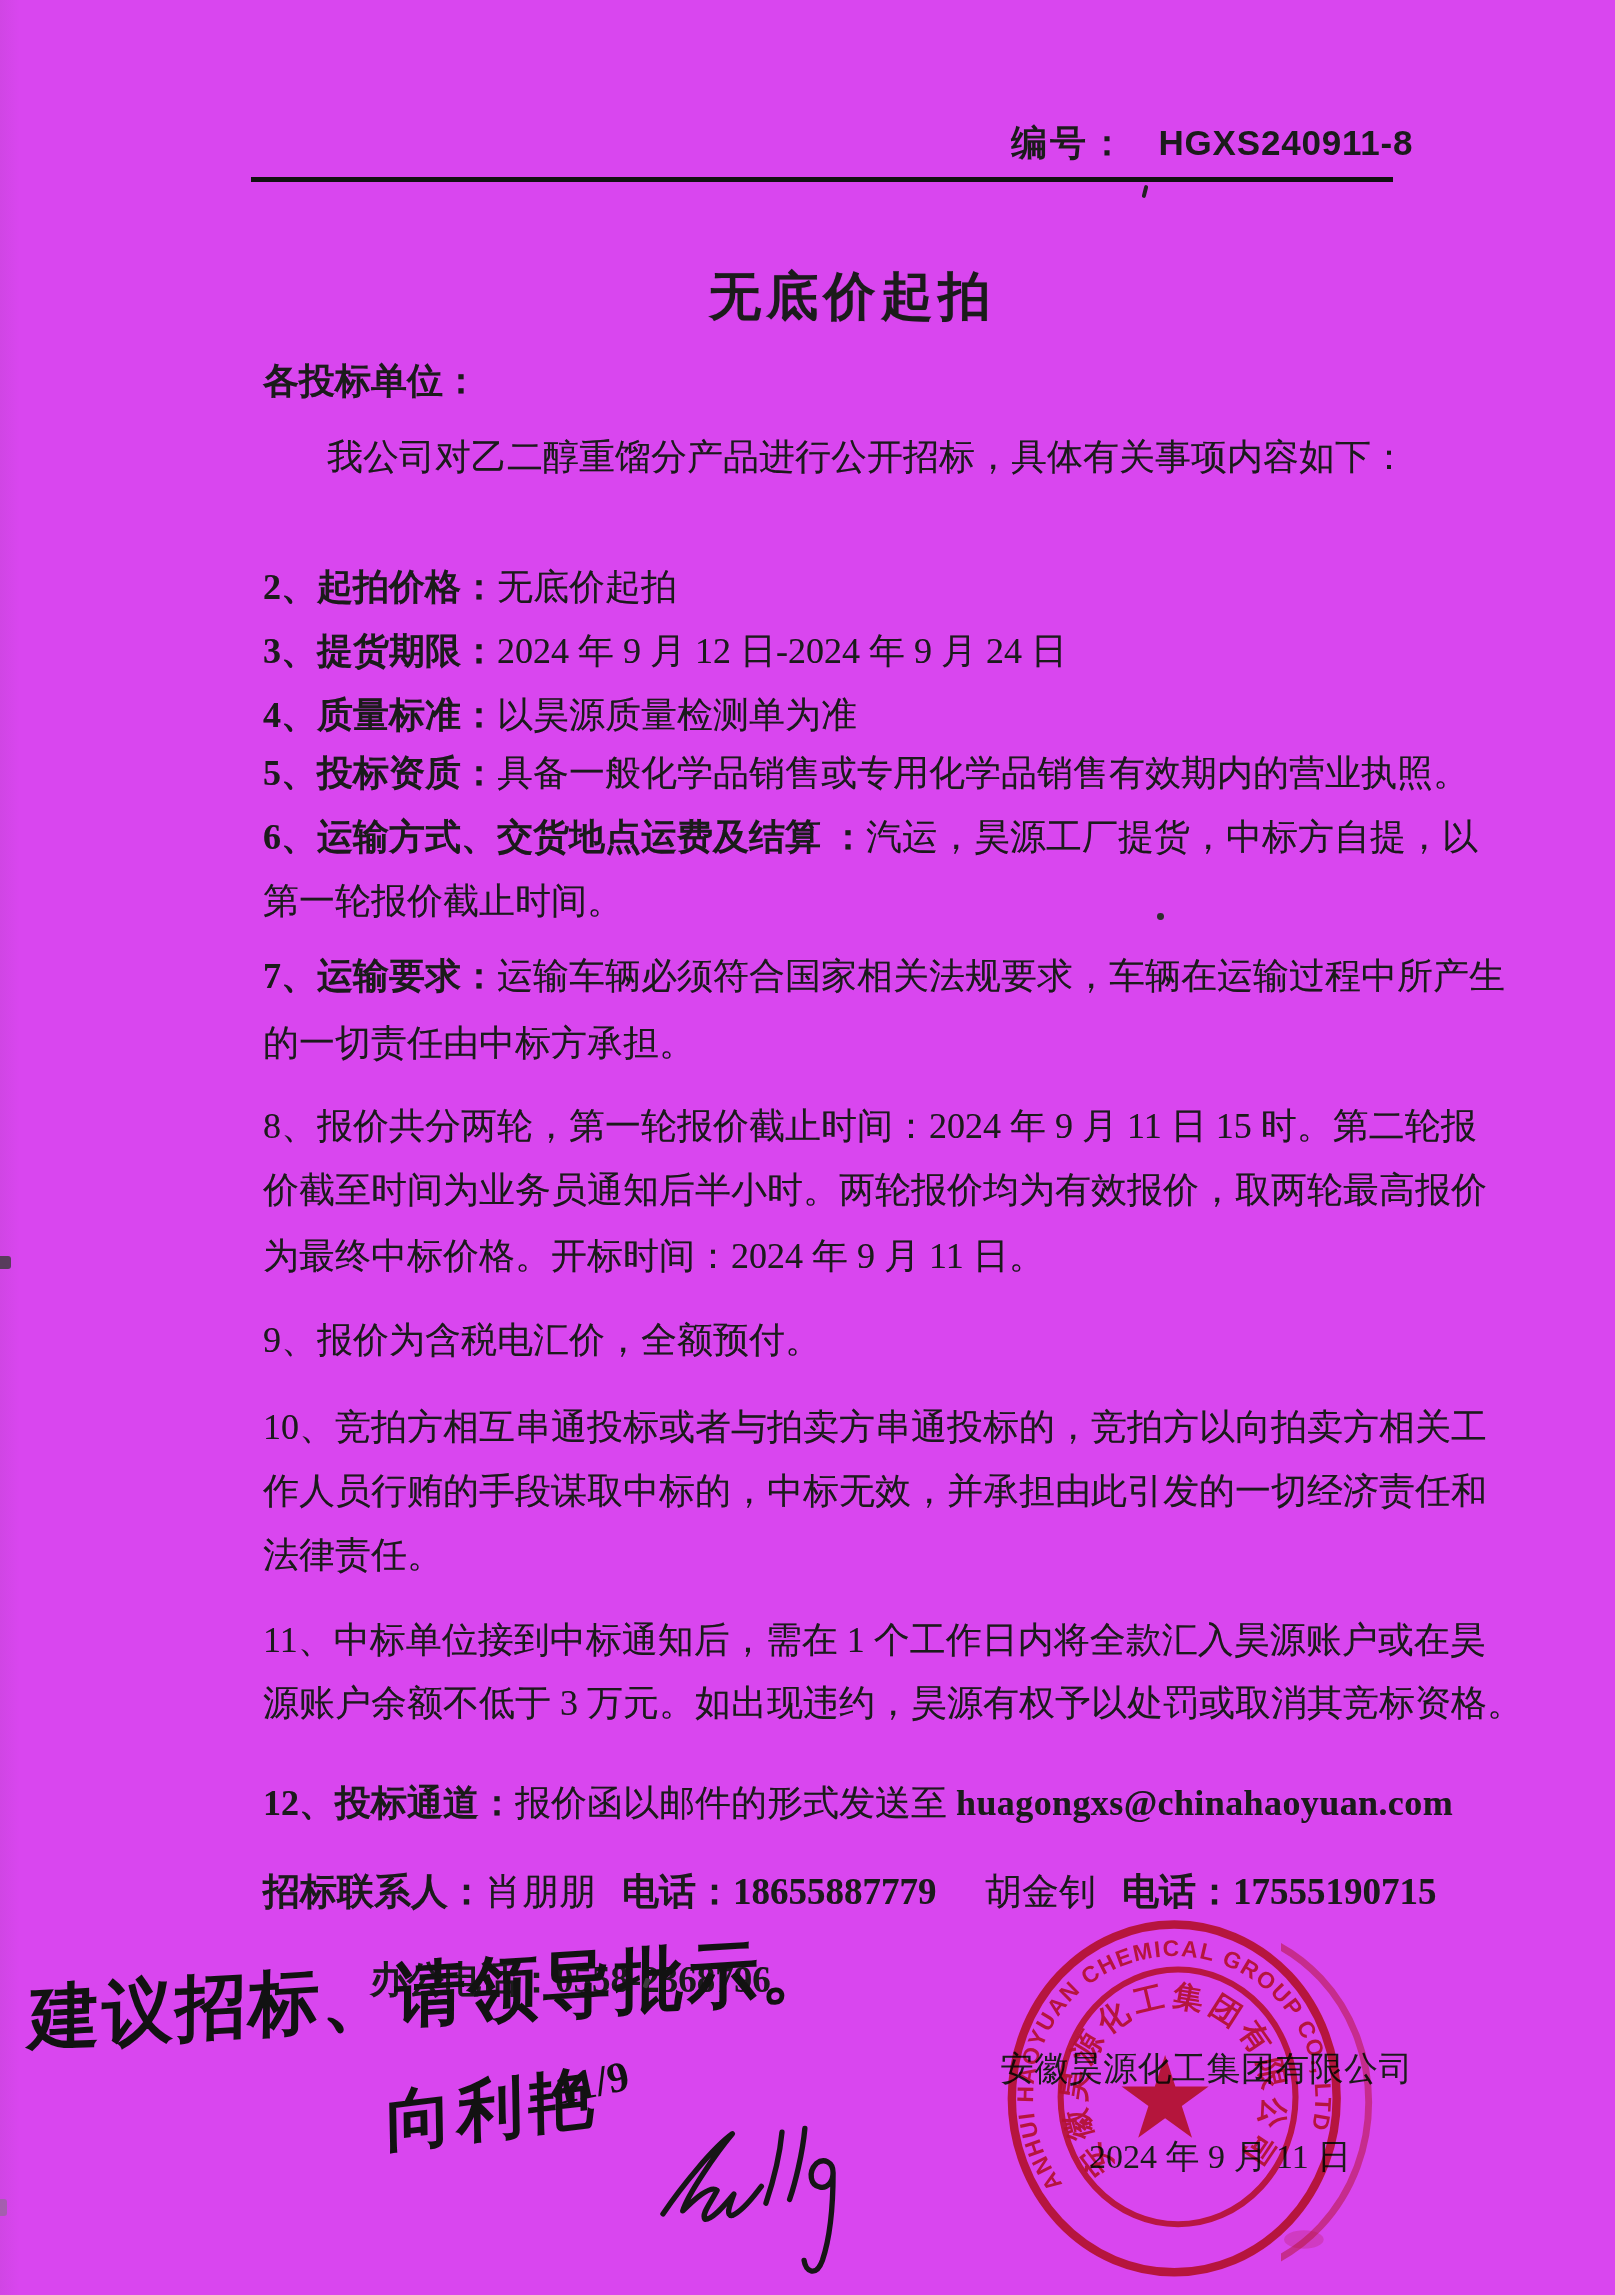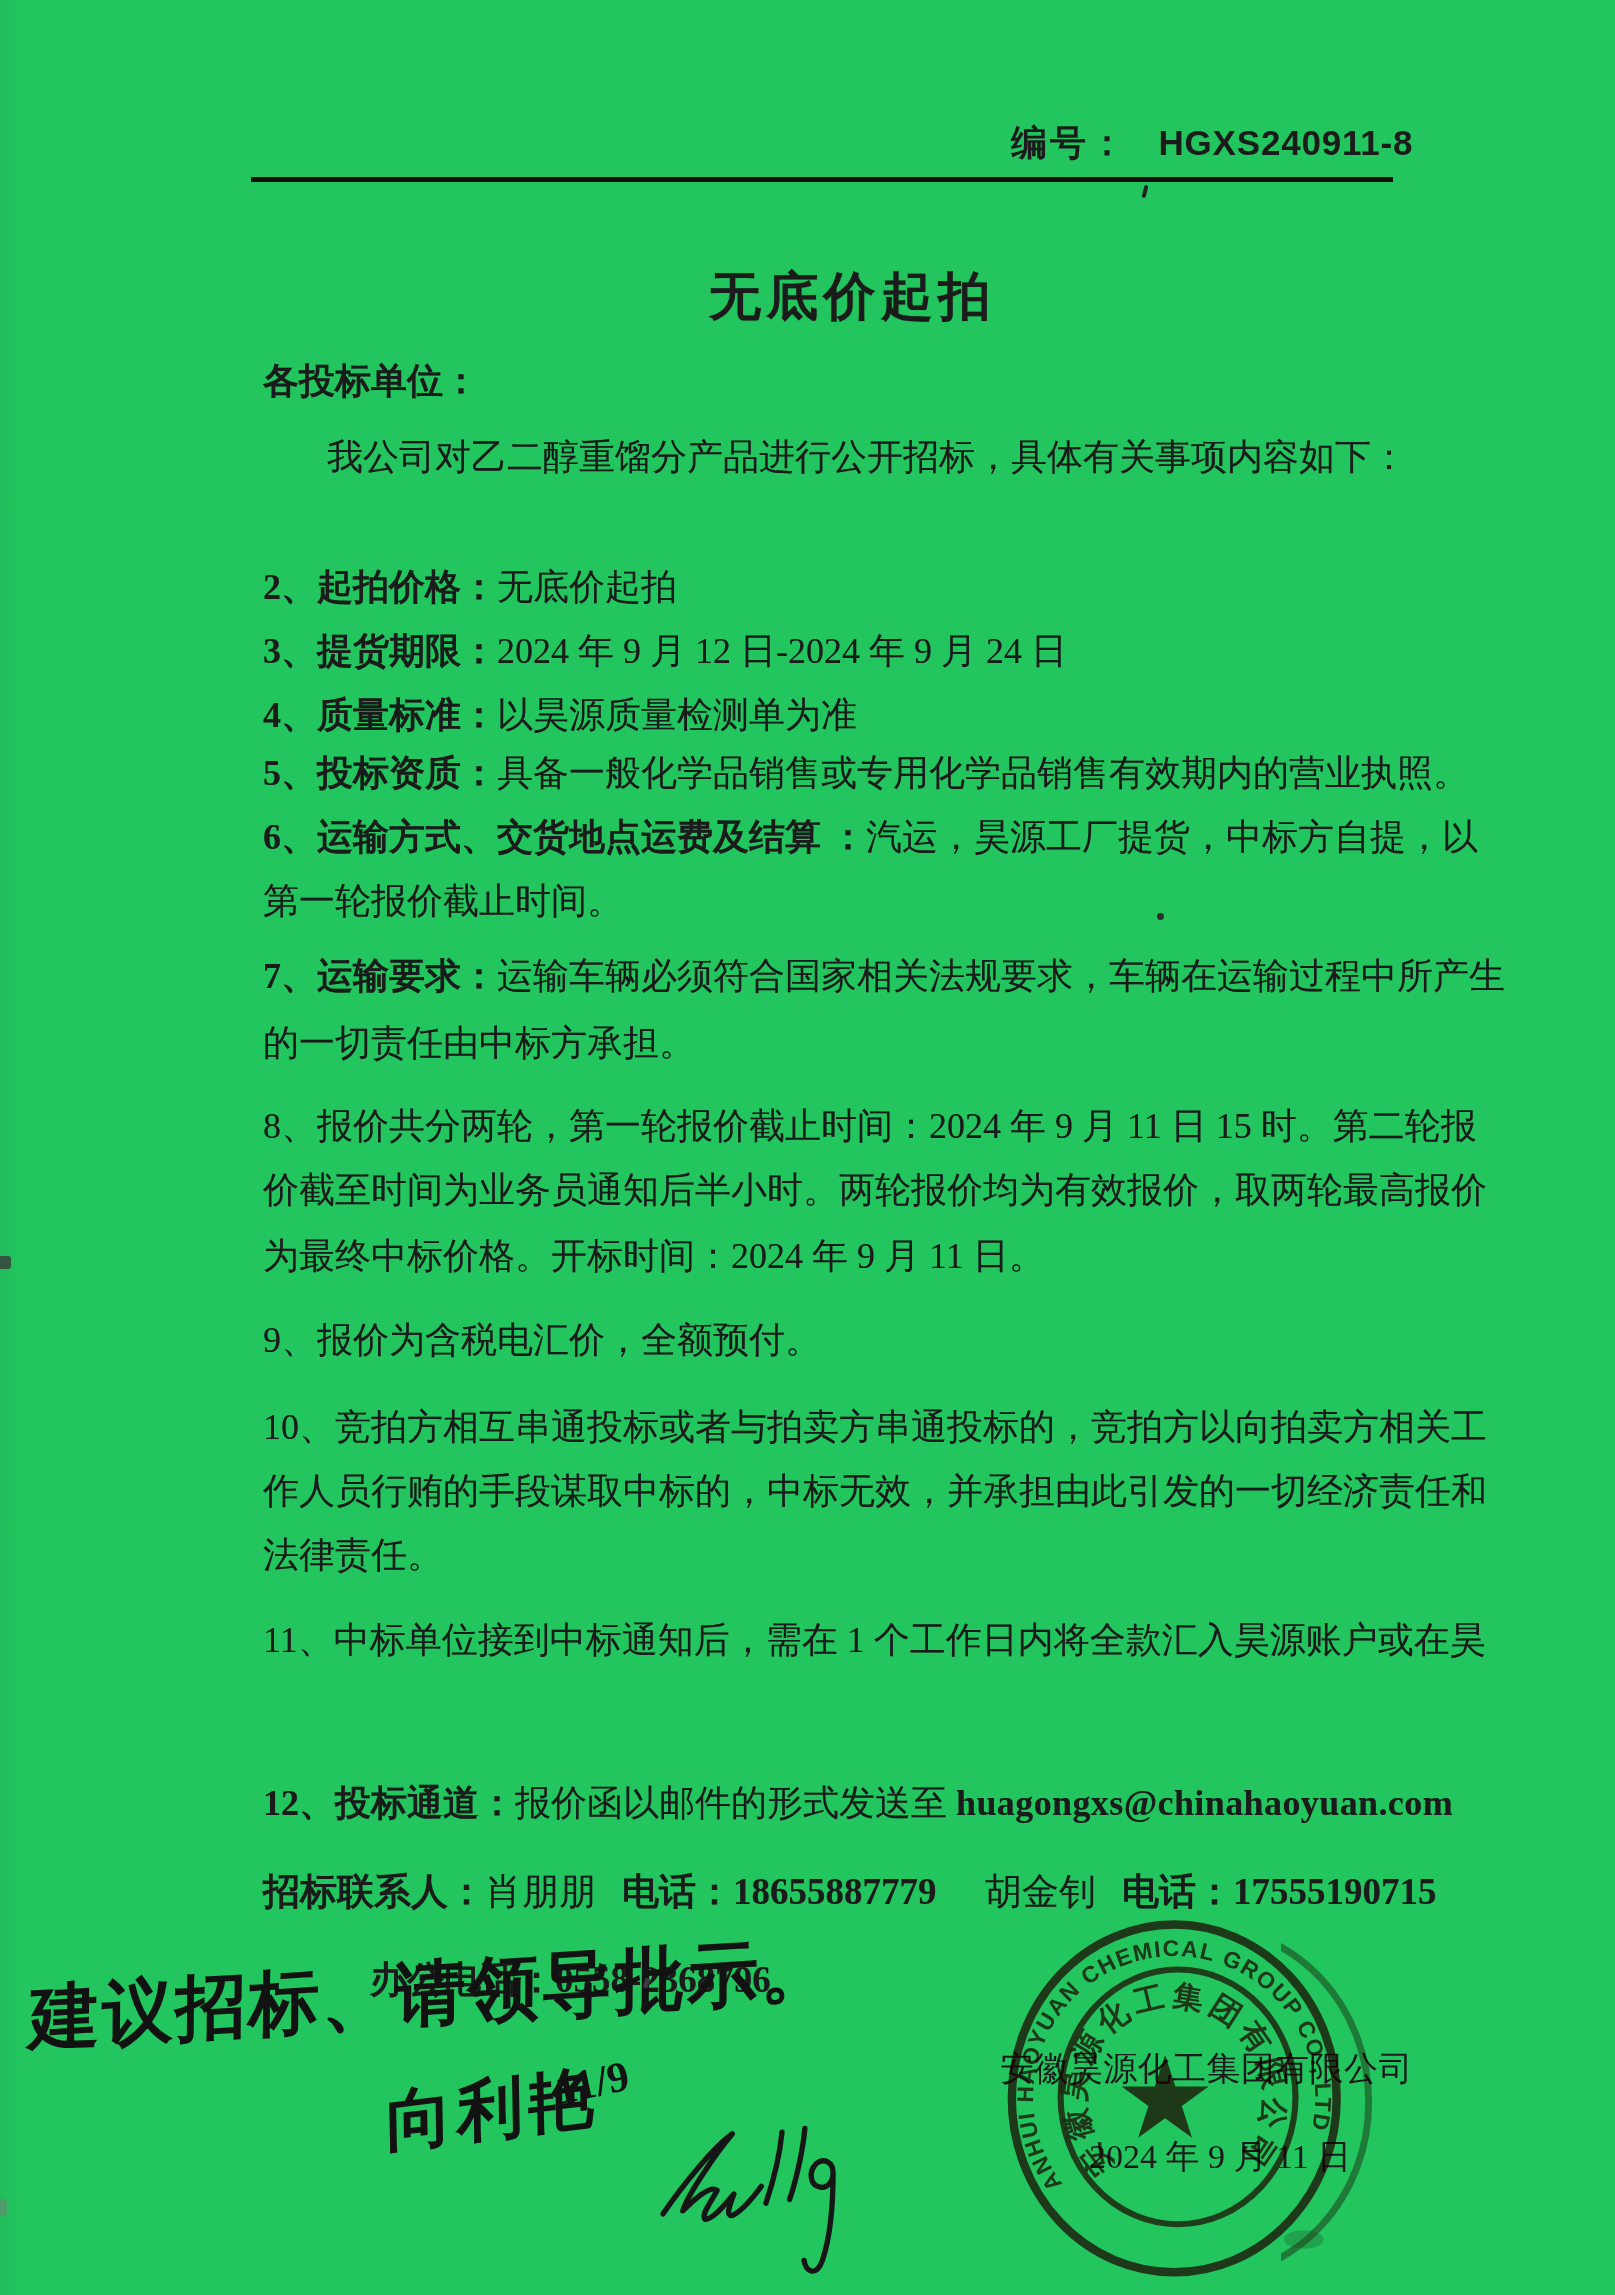--- a/index.html
+++ b/index.html
@@ -1,18 +1,18 @@
 <!DOCTYPE html>
 <html style="font-size:12.2px"><head>
 <meta charset="utf-8">
 <style>
   html,body{margin:0;padding:0;background:#e8e8e8;}
   #page{
     position:relative;width:1616px;height:2295px;margin:0 auto;
-    background:#22c55e;overflow:hidden;
+    background:#d946ef;overflow:hidden;
     font-family:"Liberation Serif","DejaVu Serif",serif;
     color:#1b1b1b;
   }
   .abs{position:absolute;}
   
   #docnum{position:absolute;left:1011px;top:120px;height:46px;line-height:46px;white-space:nowrap;}
   #docnum .lbl{font-size:36px;font-weight:bold;letter-spacing:3px;}
   #docnum .val{font-family:"Liberation Sans","DejaVu Sans",sans-serif;font-size:35px;font-weight:bold;margin-left:30.5px;letter-spacing:0.8px;}
   #rule{position:absolute;left:251px;top:177px;width:1142px;height:5.3px;background:#111;}
   #rule-tick{position:absolute;left:1143px;top:185px;width:3.8px;height:13px;background:#222;transform:rotate(14deg);border-radius:2.3px;}
@@ -92,20 +92,21 @@
   <div class="ln" style="top:1158px">价截至时间为业务员通知后半小时。两轮报价均为有效报价，取两轮最高报价</div>
   <div class="ln" style="top:1224px">为最终中标价格。开标时间：2024 年 9 月 11 日。</div>
 
   <div class="ln" style="top:1308px">9、报价为含税电汇价，全额预付。</div>
 
   <div class="ln" style="top:1395px">10、竞拍方相互串通投标或者与拍卖方串通投标的，竞拍方以向拍卖方相关工</div>
   <div class="ln" style="top:1459px">作人员行贿的手段谋取中标的，中标无效，并承担由此引发的一切经济责任和</div>
   <div class="ln" style="top:1523px">法律责任。</div>
 
   <div class="ln" style="top:1608px">11、中标单位接到中标通知后，需在 1 个工作日内将全款汇入昊源账户或在昊</div>
+  <div class="ln" style="top:1671px">源账户余额不低于 3 万元。如出现违约，昊源有权予以处罚或取消其竞标资格。</div>
 
   <div class="ln" style="top:1771px">
     <b>12、投标通道：</b><span>报价函以邮件的形式发送至 </span><span class="email">huagongxs@chinahaoyuan.com</span>
   </div>
 
   <div class="ln" style="top:1860px;font-size:37px">
     <span>
       <b>招标联系人：</b><span>肖朋朋</span><b style="margin-left:26px">电话：</b><span class="ph">18655887779</span>
     </span>
     <span class="grp2">

